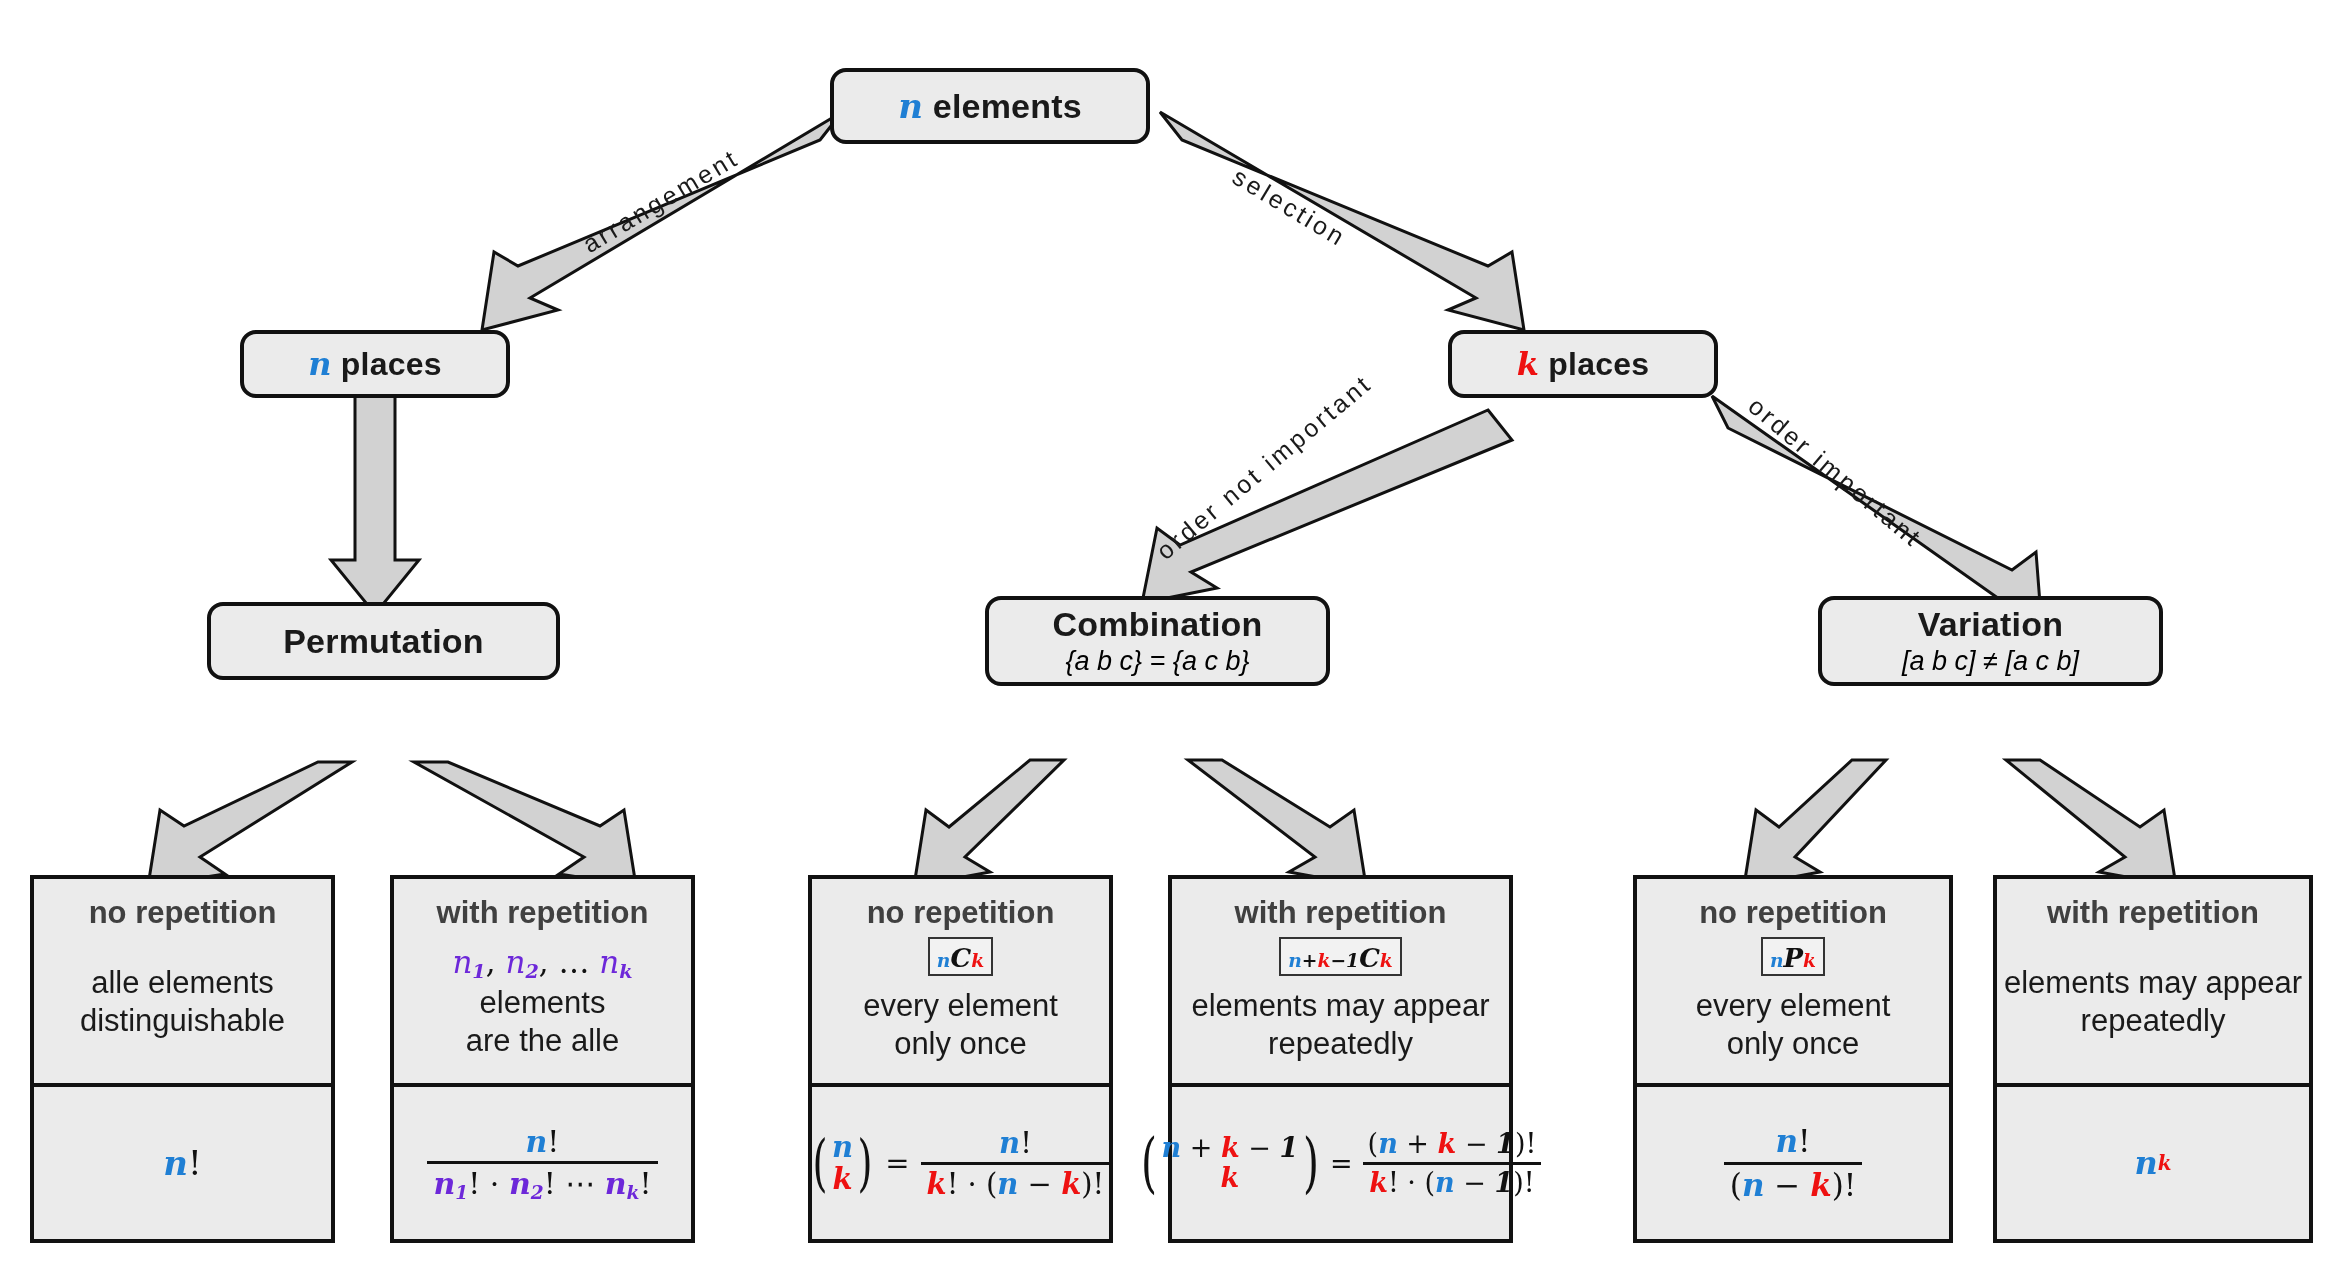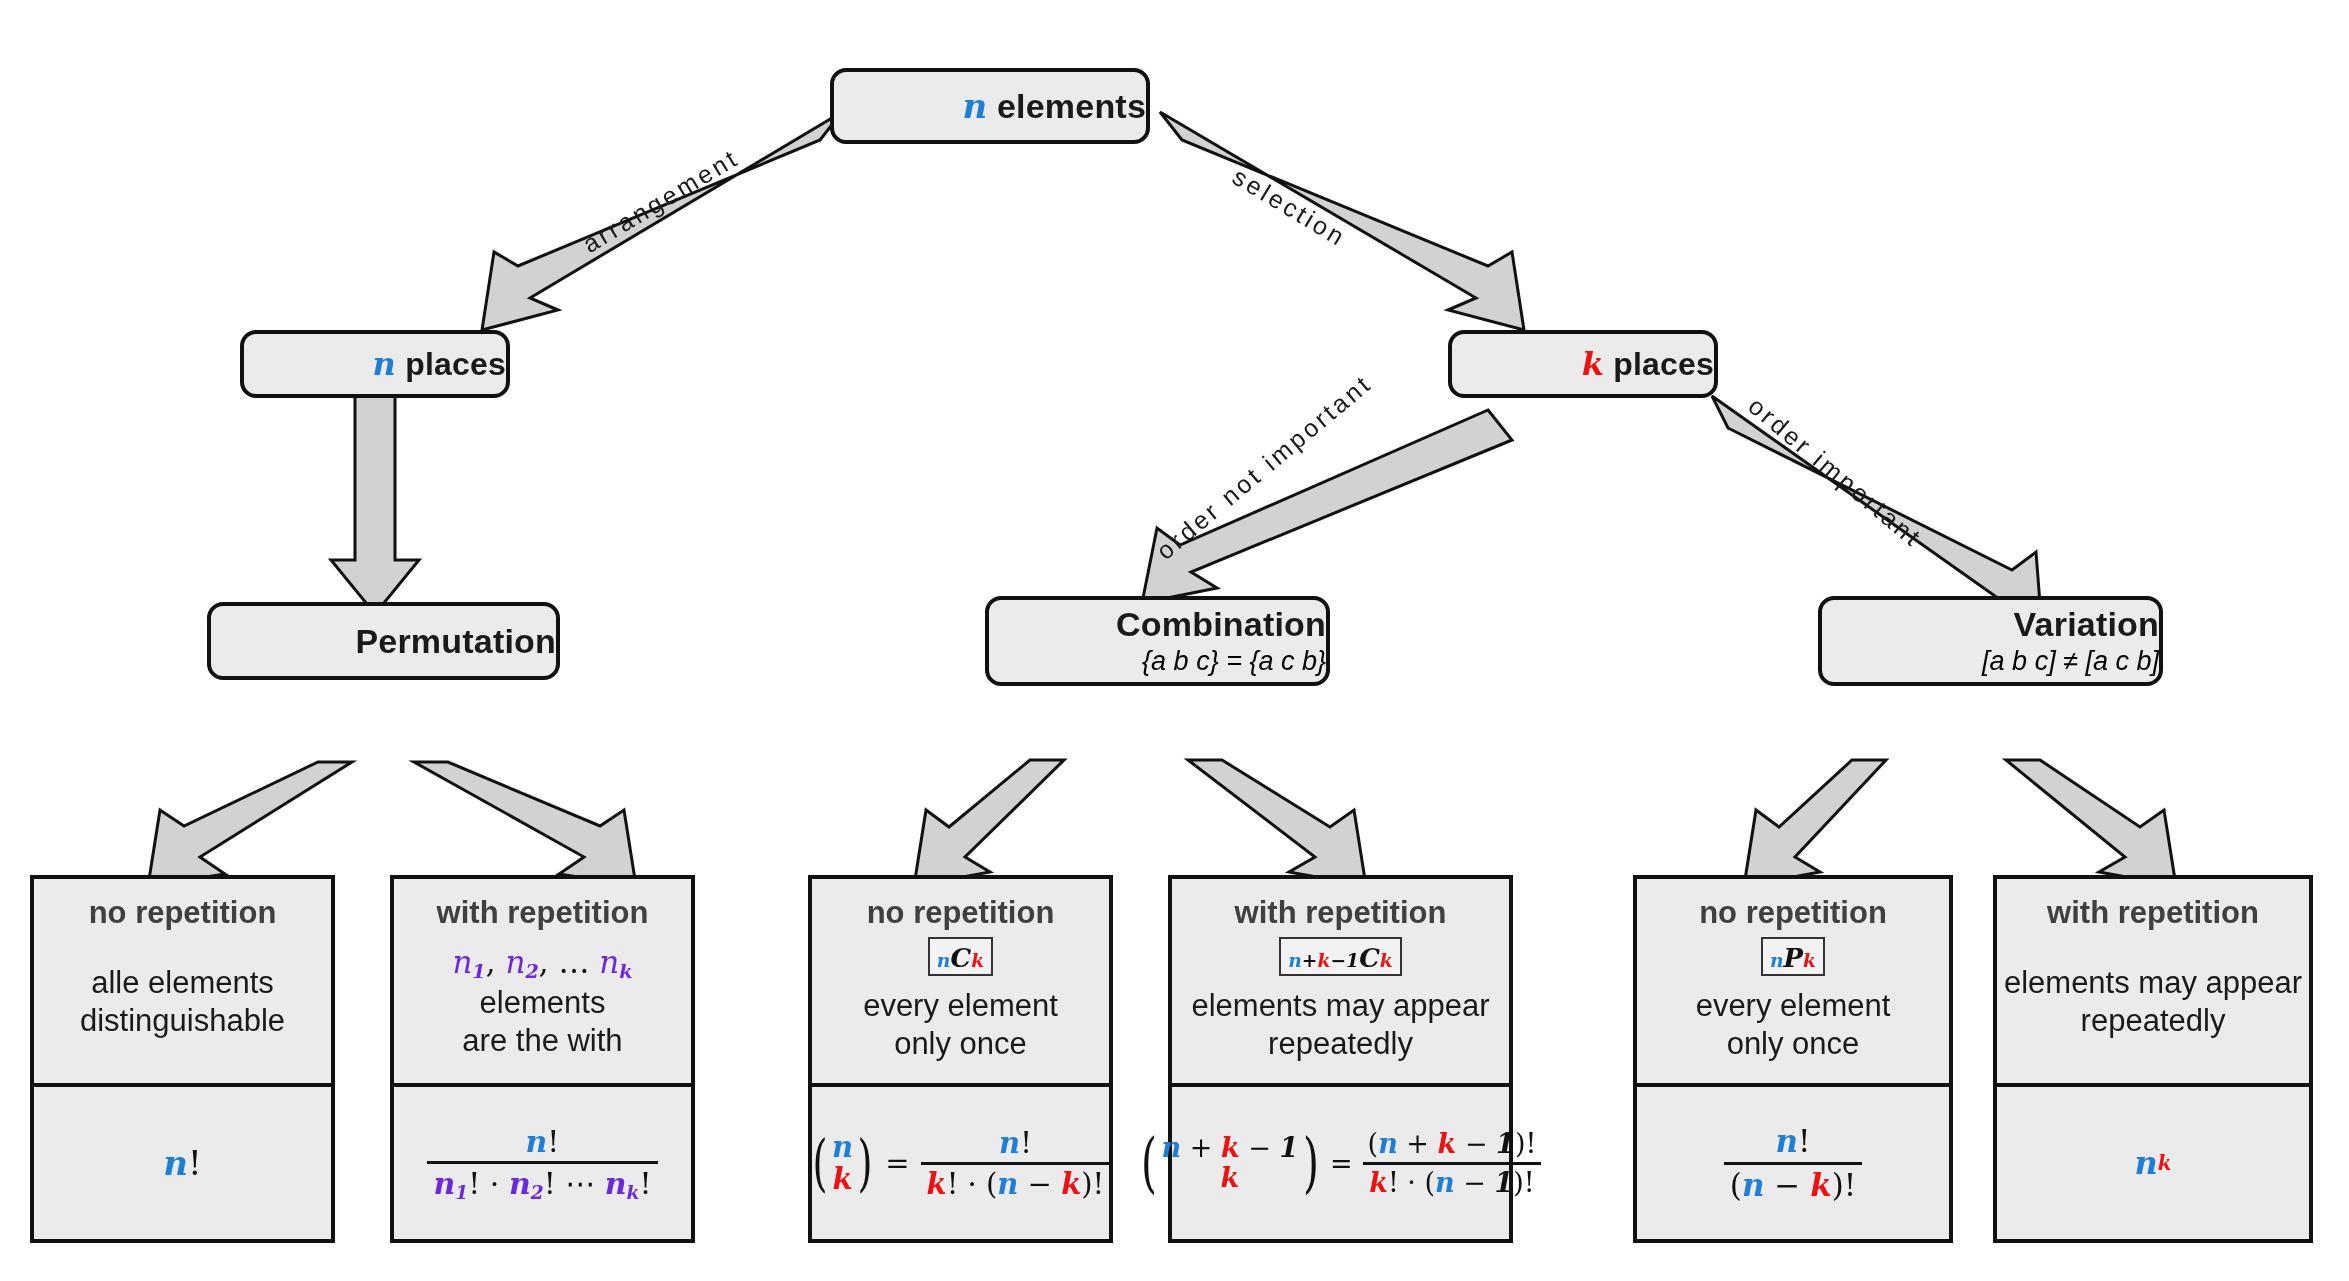--- a/index.html
+++ b/index.html
@@ -14,21 +14,21 @@
   #edges { position: absolute; left: 0; top: 0; width: 2349px; height: 1281px; }
 
   
   .node {
     position: absolute;
     background: #ebebeb;
     border: 4px solid #111111;
     border-radius: 16px;
     display: flex;
     flex-direction: column;
-    align-items: flex-end;
+    align-items: center;
     justify-content: center;
     text-align: center;
     z-index: 5;
   }
   .node .title {
     font-weight: bold;
     color: #1a1a1a;
     letter-spacing: .2px;
     white-space: nowrap;
   }
@@ -254,21 +254,21 @@
         <span class="mi blue">n</span>
           <span class="mup blk">!</span>
       </span>
     </div>
   </div>
 
   <div class="leaf" style="left:390px; top:875px; width:305px; height:368px;">
     <div class="upper">
       <div class="head">with repetition</div>
       <div class="desc">
-        <span class="mi green" style="font-weight:400;">n<sub class="s">1</sub></span><span class="mup blk">,&nbsp;</span><span class="mi green" style="font-weight:400;">n<sub class="s">2</sub></span><span class="mup blk">,&nbsp;…&nbsp;</span><span class="mi green" style="font-weight:400;">n<sub class="s">k</sub></span><span> elements</span><br><span>are the with</span>
+        <span class="mi green" style="font-weight:400;">n<sub class="s">1</sub></span><span class="mup blk">,&nbsp;</span><span class="mi green" style="font-weight:400;">n<sub class="s">2</sub></span><span class="mup blk">,&nbsp;…&nbsp;</span><span class="mi green" style="font-weight:400;">n<sub class="s">k</sub></span><span> elements</span><br><span>are the alle</span>
       </div>
     </div>
     <div class="formula">
       <span class="frac" style="font-size:30px;">
         <span class="num"><span class="mi blue">n</span><span class="mup blk">!</span></span>
         <span class="den"><span class="mi green">n<sub class="s">1</sub></span><span class="mup blk">!&nbsp;·&nbsp;</span><span class="mi green">n<sub class="s">2</sub></span><span class="mup blk">!&nbsp;⋯&nbsp;</span><span class="mi green">n<sub class="s">k</sub></span><span class="mup blk">!</span></span>
       </span>
     </div>
   </div>
 

